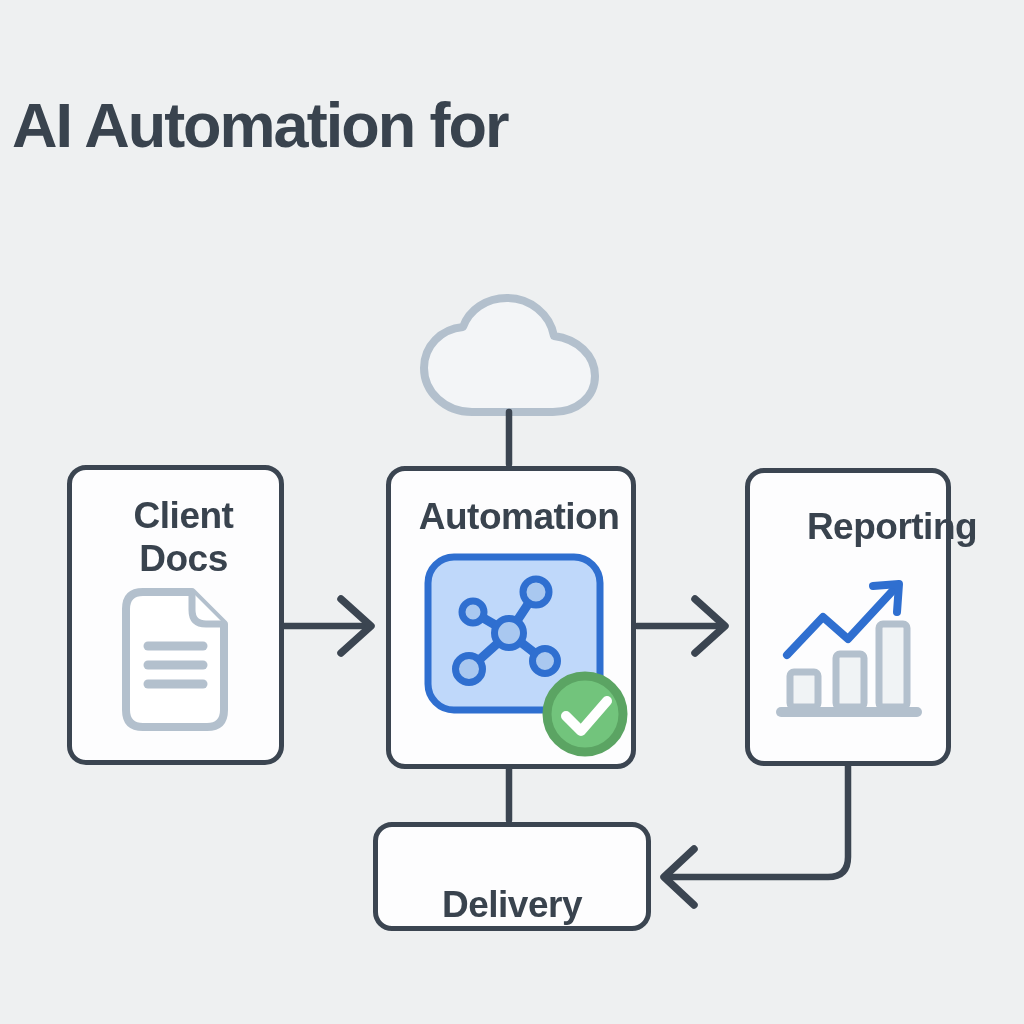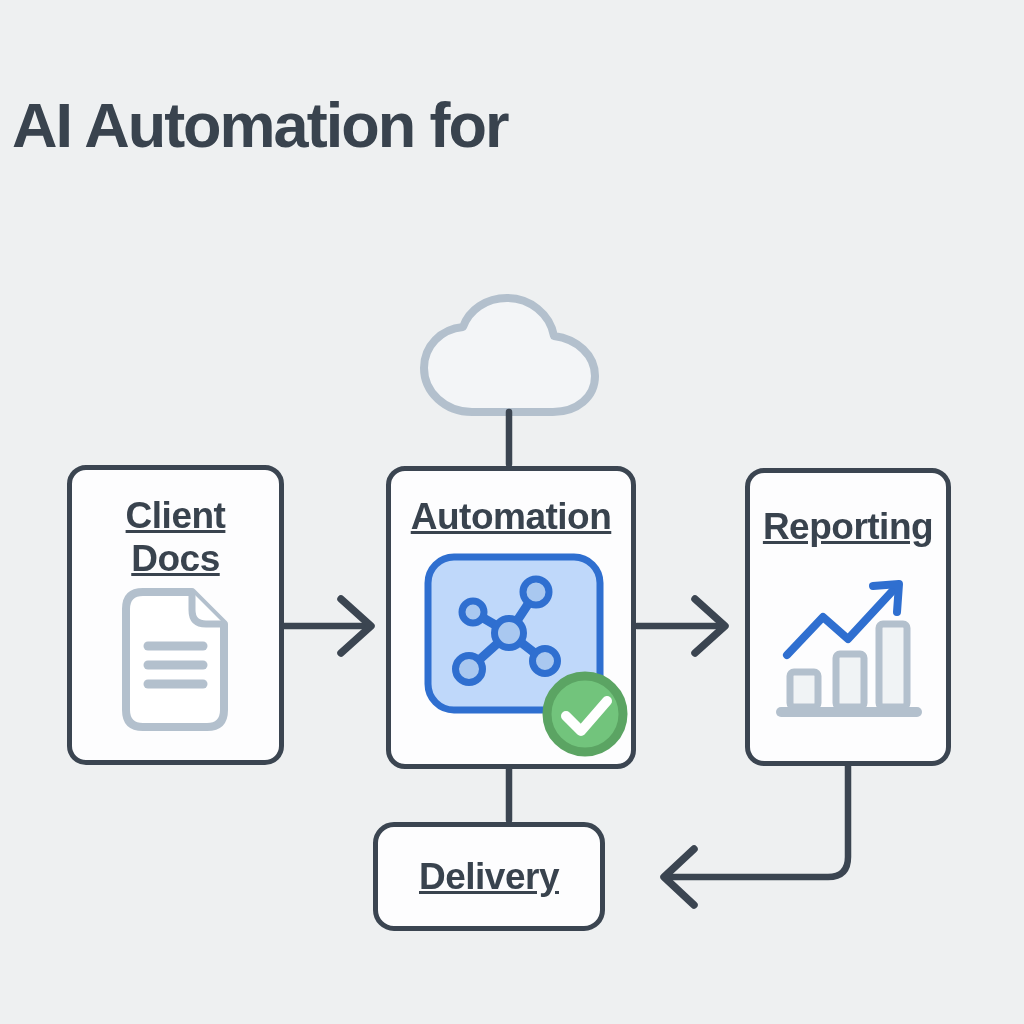--- a/index.html
+++ b/index.html
@@ -17,32 +17,32 @@
     font-size:63px; font-weight:700; line-height:82px;
     letter-spacing:-2px; color:var(--text-dark);
   }
 
   .node{
     position:absolute; background:var(--node-fill);
     border:5px solid var(--outline-dark); border-radius:19px;
     box-sizing:border-box; z-index:1;
   }
   .node-label{
-    position:absolute; left:0; width:100%; text-align:center;
+    position:absolute; left:8px; width:100%; text-align:center;
     font-weight:700; font-size:37px; line-height:1.17;
-    letter-spacing:-0.5px; color:var(--text-dark);text-decoration:underline;
+    letter-spacing:-0.5px; color:var(--text-dark);
   }
   #node-client-docs{left:67px; top:465px; width:217px; height:300px;}
   #node-client-docs .node-label{top:24px; padding:0 30px; box-sizing:border-box;}
   #node-processing{left:386px; top:466px; width:250px; height:303px;}
   #node-processing .node-label{top:24px;}
   #node-reporting{left:745px; top:468px; width:206px; height:298px;}
-  #node-reporting .node-label{top:32px;}
-  #node-delivery{left:373px; top:822px; width:232px; height:109px;
-    display:flex; align-items:center; justify-content:center;border-radius:21px;}
+  #node-reporting .node-label{top:32px;margin-left:36px;}
+  #node-delivery{left:373px; top:822px; width:278px; height:109px;
+    display:flex; align-items:flex-end; justify-content:center;}
   #node-delivery .node-label{position:static; width:auto;}
 
   .overlay{position:absolute; left:0; top:0; z-index:2; pointer-events:none;}
 
   .connector{stroke:var(--outline-dark); stroke-width:6.5; fill:none;
     stroke-linecap:round; stroke-linejoin:round;}
   .arrowhead{stroke:var(--outline-dark); stroke-width:7.5; fill:none;
     stroke-linecap:round; stroke-linejoin:round;}
   .cloud{fill:var(--cloud-fill); stroke:var(--icon-muted); stroke-width:8; stroke-linejoin:round;}
   .doc-body{fill:#ffffff; stroke:var(--icon-muted); stroke-width:8; stroke-linejoin:round;}

